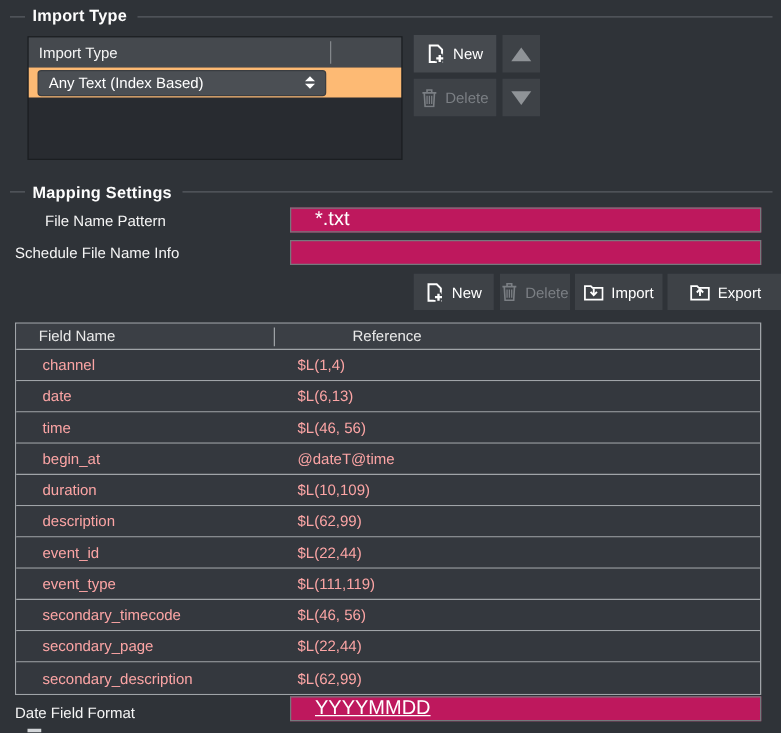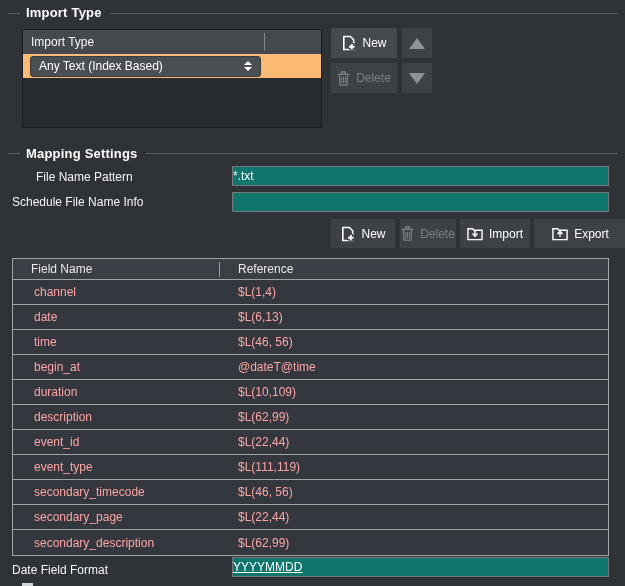--- a/index.html
+++ b/index.html
@@ -51,36 +51,36 @@
   }
   .btn.lighter { background:#464a4f; }
   .btn.disabled { color:#7b7f84; }
   .btn svg { display:block; }
   .tri-up-lg   { width:0; height:0; border-left:8px solid transparent; border-right:8px solid transparent; border-bottom:11px solid #8f9397; }
   .tri-down-lg { width:0; height:0; border-left:8px solid transparent; border-right:8px solid transparent; border-top:11px solid #8f9397; }
 
   
   .form-label { font-size:12px; color:#f5f5f5; }
   .text-input {
-    background:#0f766e; border:1px solid #75797d; color:#ffffff;
-    font-size:12px; font-family:inherit; padding:0 0; outline:none;
+    background:#be185d; border:1px solid #75797d; color:#ffffff;
+    font-size:16px; font-family:inherit; padding:0 19px; outline:none;
   }
 
   
   .map-table {
     left:12px; top:258px; width:597px;
     border:1px solid #a0a4a8; background:#34383e;
   }
   .map-header {
     position:relative; display:flex; height:21px; background:#3b3f45;
     border-bottom:1px solid #a0a4a8; font-size:12px; color:#e9e9e9;
     align-items:center;
   }
   .map-header .hc1 { width:206px; padding-left:18px; }
-  .map-header .hc2 { flex:1; padding-left:19px; }
+  .map-header .hc2 { flex:1; padding-left:19px;margin-left:44px; }
   .map-header-divider { position:absolute; left:206px; top:3px; width:1px; height:15px; background:#9da1a5; }
   .trow {
     display:flex; height:25px; align-items:center; background:#34383e;
     border-bottom:1px solid #a0a4a8; font-size:12px; color:#fca5a5;
   }
   .trow:last-child { border-bottom:none; }
   .tcell.c1 { width:206px; padding-left:21px; }
   .tcell.c2 { flex:1; padding-left:19px; }
 
   .partial-checkbox {

